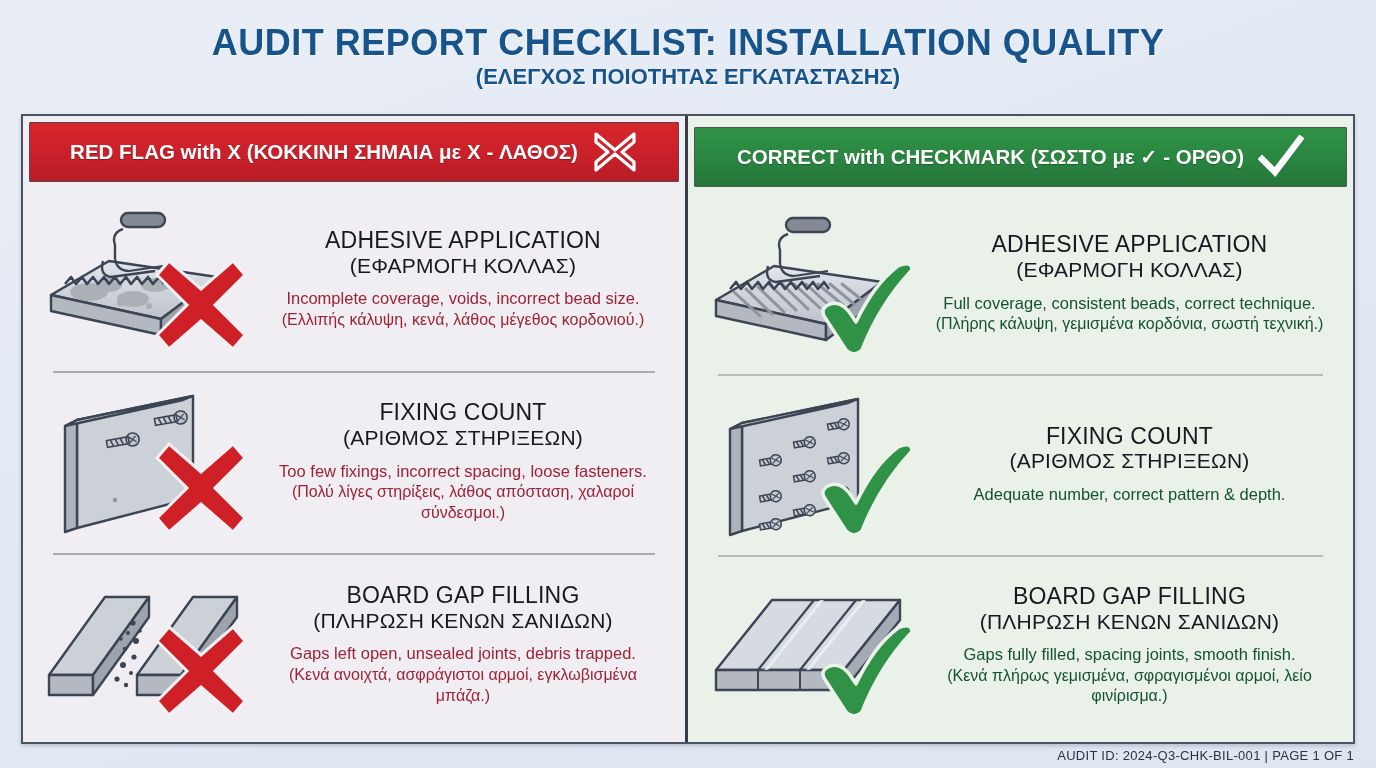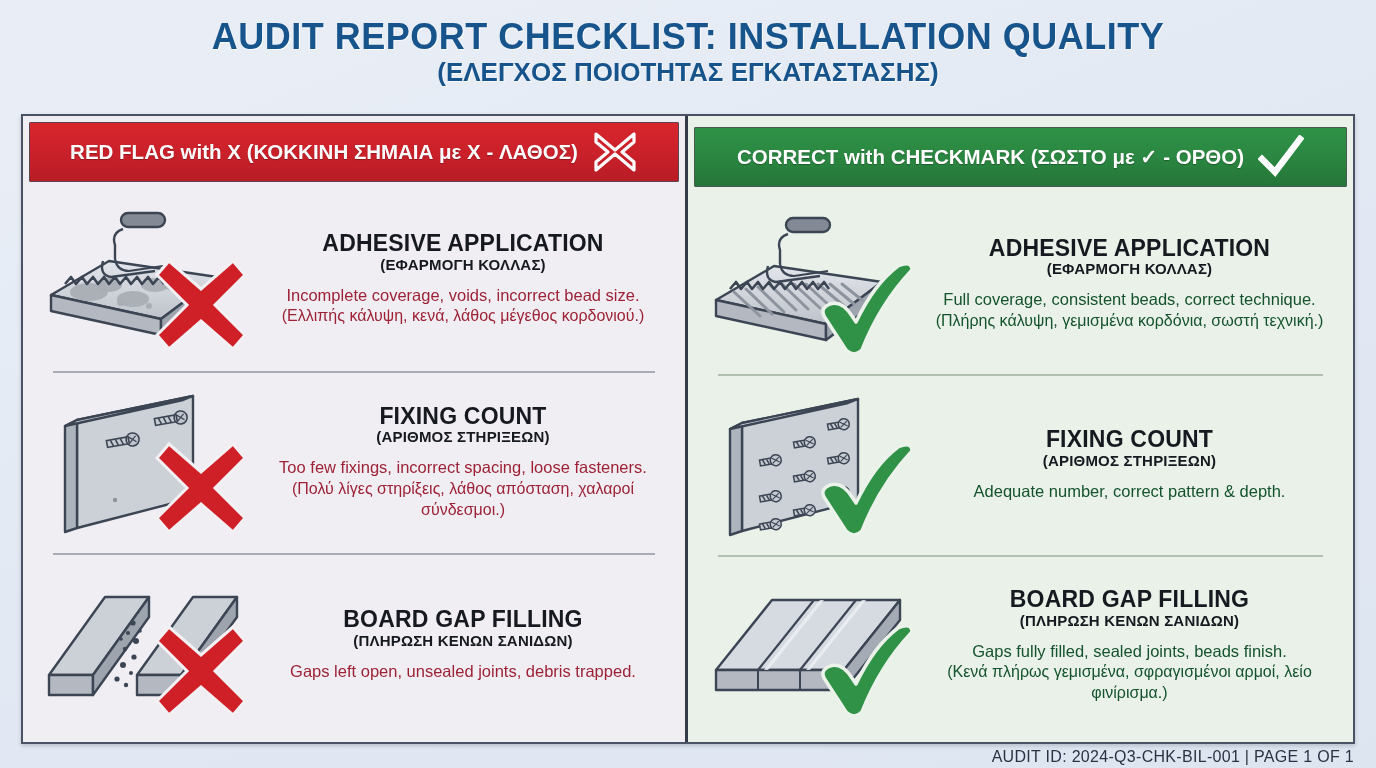--- a/index.html
+++ b/index.html
@@ -10,32 +10,32 @@
     width: 1376px;
     height: 768px;
     overflow: hidden;
     font-family: "Liberation Sans", sans-serif;
     background: linear-gradient(160deg, #e9eef6 0%, #e4eaf4 40%, #dde5f1 100%);
   }
 
   
   .titlewrap {
     text-align: center;
-    padding-top: 18px;
+    padding-top: 24px;
   }
   .title-main {
     font-size: 36px;
     font-weight: bold;
     color: #17548c;
     letter-spacing: 0.5px;
     line-height: 1.05;
     text-shadow: 1px 1px 0 rgba(255,255,255,0.75);
   }
   .title-sub {
-    font-size: 26px;
+    font-size: 22px;
     font-weight: bold;
     color: #17548c;
     line-height: 1.15;
     margin-top: 2px;
     text-shadow: 1px 1px 0 rgba(255,255,255,0.75);
   }
 
   
   .panel {
     position: absolute;
@@ -113,43 +113,43 @@
   }
   .thumb svg { width: 100%; height: 100%; display: block; }
 
   .txt {
     flex: 1;
     text-align: center;
     padding: 0 8px 0 2px;
   }
   .t-en {
     font-size: 23px;
-    font-weight: bold;
+    font-weight: normal;
     color: #16191f;
     line-height: 1.12;
     letter-spacing: 0.2px;
   }
   .t-el {
-    font-size: 15px;
-    font-weight: bold;
+    font-size: 21px;
+    font-weight: normal;
     color: #16191f;
     line-height: 1.12;
     letter-spacing: 0.2px;
   }
   .d-en { font-size: 16.5px; line-height: 1.3; margin-top: 11px; }
   .d-el { font-size: 16px;   line-height: 1.3; }
   .col.left  .d-en, .col.left  .d-el { color: #9d2236; }
   .col.right .d-en, .col.right .d-el { color: #14532d; }
 
   
   .footer {
     position: absolute;
     right: 22px;
     top: 748px;
-    font-size: 16px;
+    font-size: 13px;
     color: #2a3343;
     letter-spacing: 0.3px;
     font-weight: 500;
   }
 </style>
 </head>
 <body>
 
 <div class="titlewrap">
   <div class="title-main">AUDIT REPORT CHECKLIST: INSTALLATION QUALITY</div>
@@ -280,20 +280,21 @@
             </g>
           </svg>
           <svg style="position:absolute;left:116px;top:58px;width:96px;height:96px" viewBox="0 0 96 96">
             <path d="M16 4 L48 32 L80 4 L92 18 L62 48 L92 78 L80 92 L48 64 L16 92 L4 78 L34 48 L4 18 Z" fill="#cf2027" stroke="#f3f0f3" stroke-width="3"></path>
           </svg>
         </div>
         <div class="txt">
           <div class="t-en">BOARD GAP FILLING</div>
           <div class="t-el">(ΠΛΗΡΩΣΗ ΚΕΝΩΝ ΣΑΝΙΔΩΝ)</div>
           <div class="d-en">Gaps left open, unsealed joints, debris trapped.</div>
+          <div class="d-el">(Κενά ανοιχτά, ασφράγιστοι αρμοί, εγκλωβισμένα μπάζα.)</div>
         </div>
       </div>
 
     </div>
   </div>
 
   <div class="col right">
     <div class="colhead green">
       <span class="label">CORRECT with CHECKMARK (ΣΩΣΤΟ με ✓ - ΟΡΘΟ)</span>
       <span class="head-icon">
@@ -453,21 +454,21 @@
             <path d="M62 104 L118 34 L122 34 L66 104 Z" fill="#eef1f5" opacity=".8"></path>
             <path d="M104 104 L160 34 L164 34 L108 104 Z" fill="#eef1f5" opacity=".8"></path>
           </svg>
           <svg style="position:absolute;left:110px;top:56px;width:110px;height:100px" viewBox="0 0 110 100">
             <path d="M12 56 Q8 48 18 44 Q30 40 40 56 L44 62 Q62 24 86 6 Q100 0 100 10 Q68 44 50 90 Q42 98 34 90 Z" fill="#2f9246" stroke="#eaf2ea" stroke-width="3.5" stroke-linejoin="round"></path>
           </svg>
         </div>
         <div class="txt">
           <div class="t-en">BOARD GAP FILLING</div>
           <div class="t-el">(ΠΛΗΡΩΣΗ ΚΕΝΩΝ ΣΑΝΙΔΩΝ)</div>
-          <div class="d-en">Gaps fully filled, sealed joints, beads finish.</div>
+          <div class="d-en">Gaps fully filled, spacing joints, smooth finish.</div>
           <div class="d-el">(Κενά πλήρως γεμισμένα, σφραγισμένοι αρμοί, λείο φινίρισμα.)</div>
         </div>
       </div>
 
     </div>
   </div>
 </div>
 
 <div class="footer">AUDIT ID: 2024-Q3-CHK-BIL-001 | PAGE 1 OF 1</div>
 

